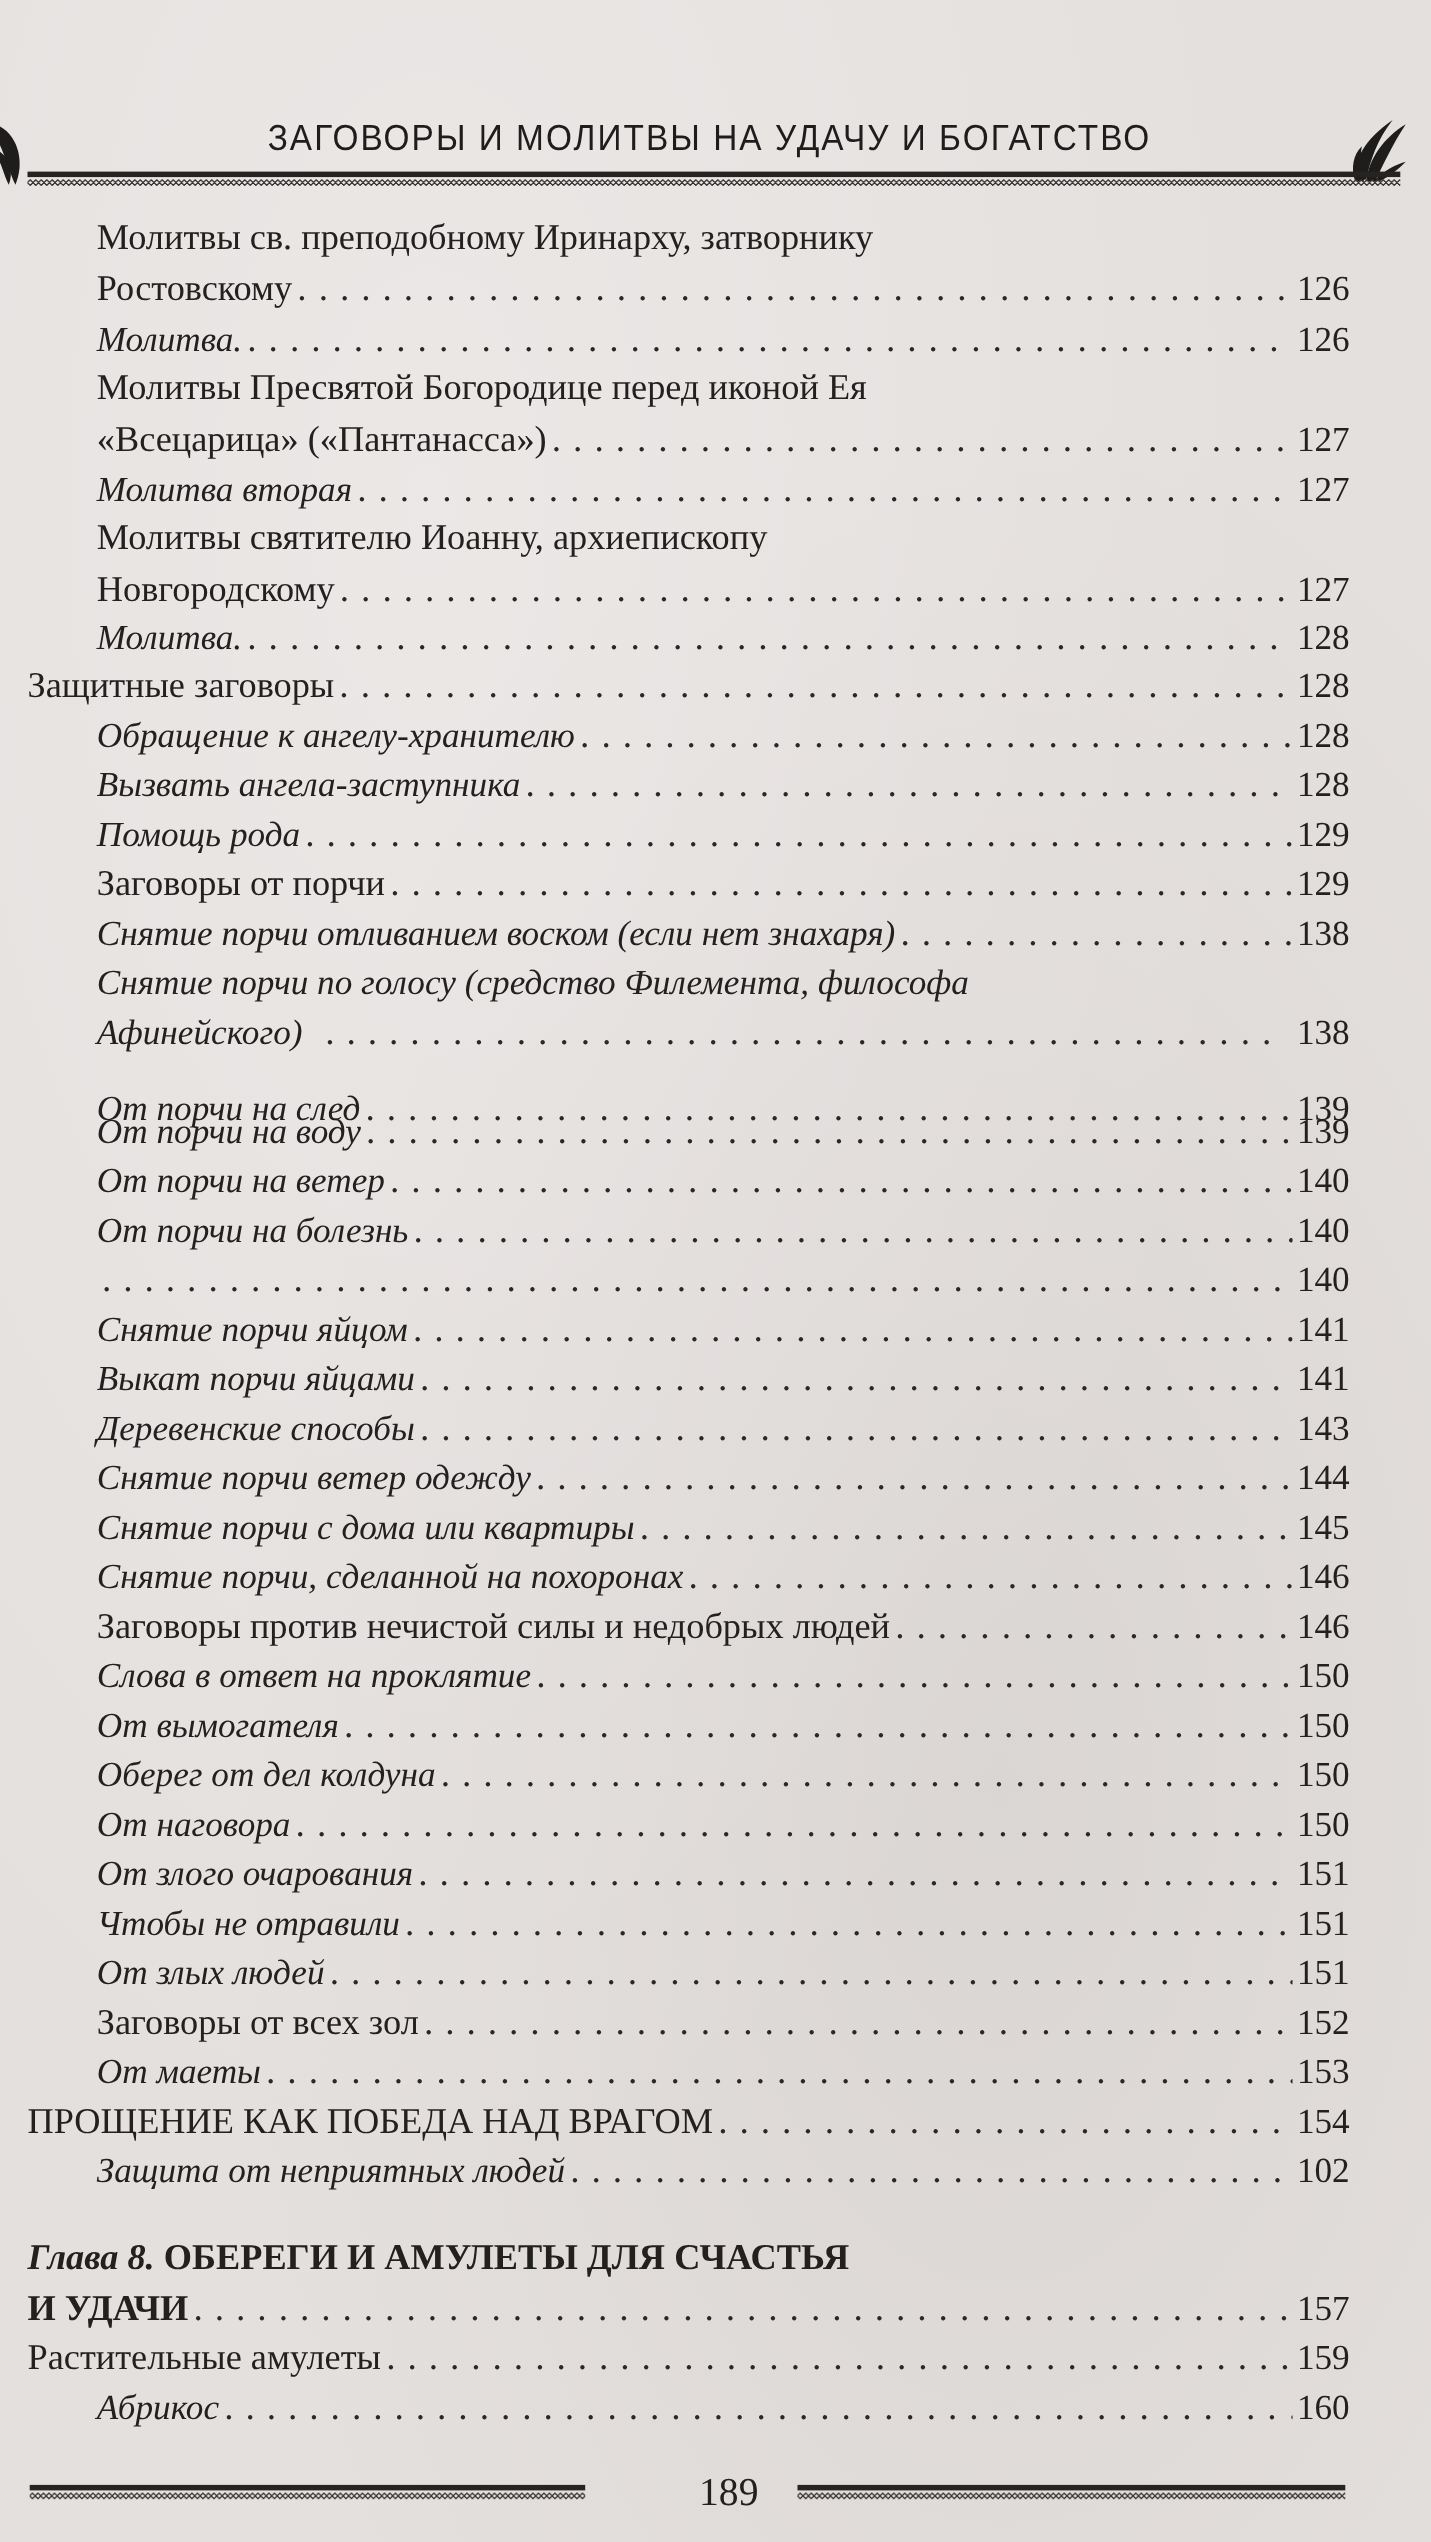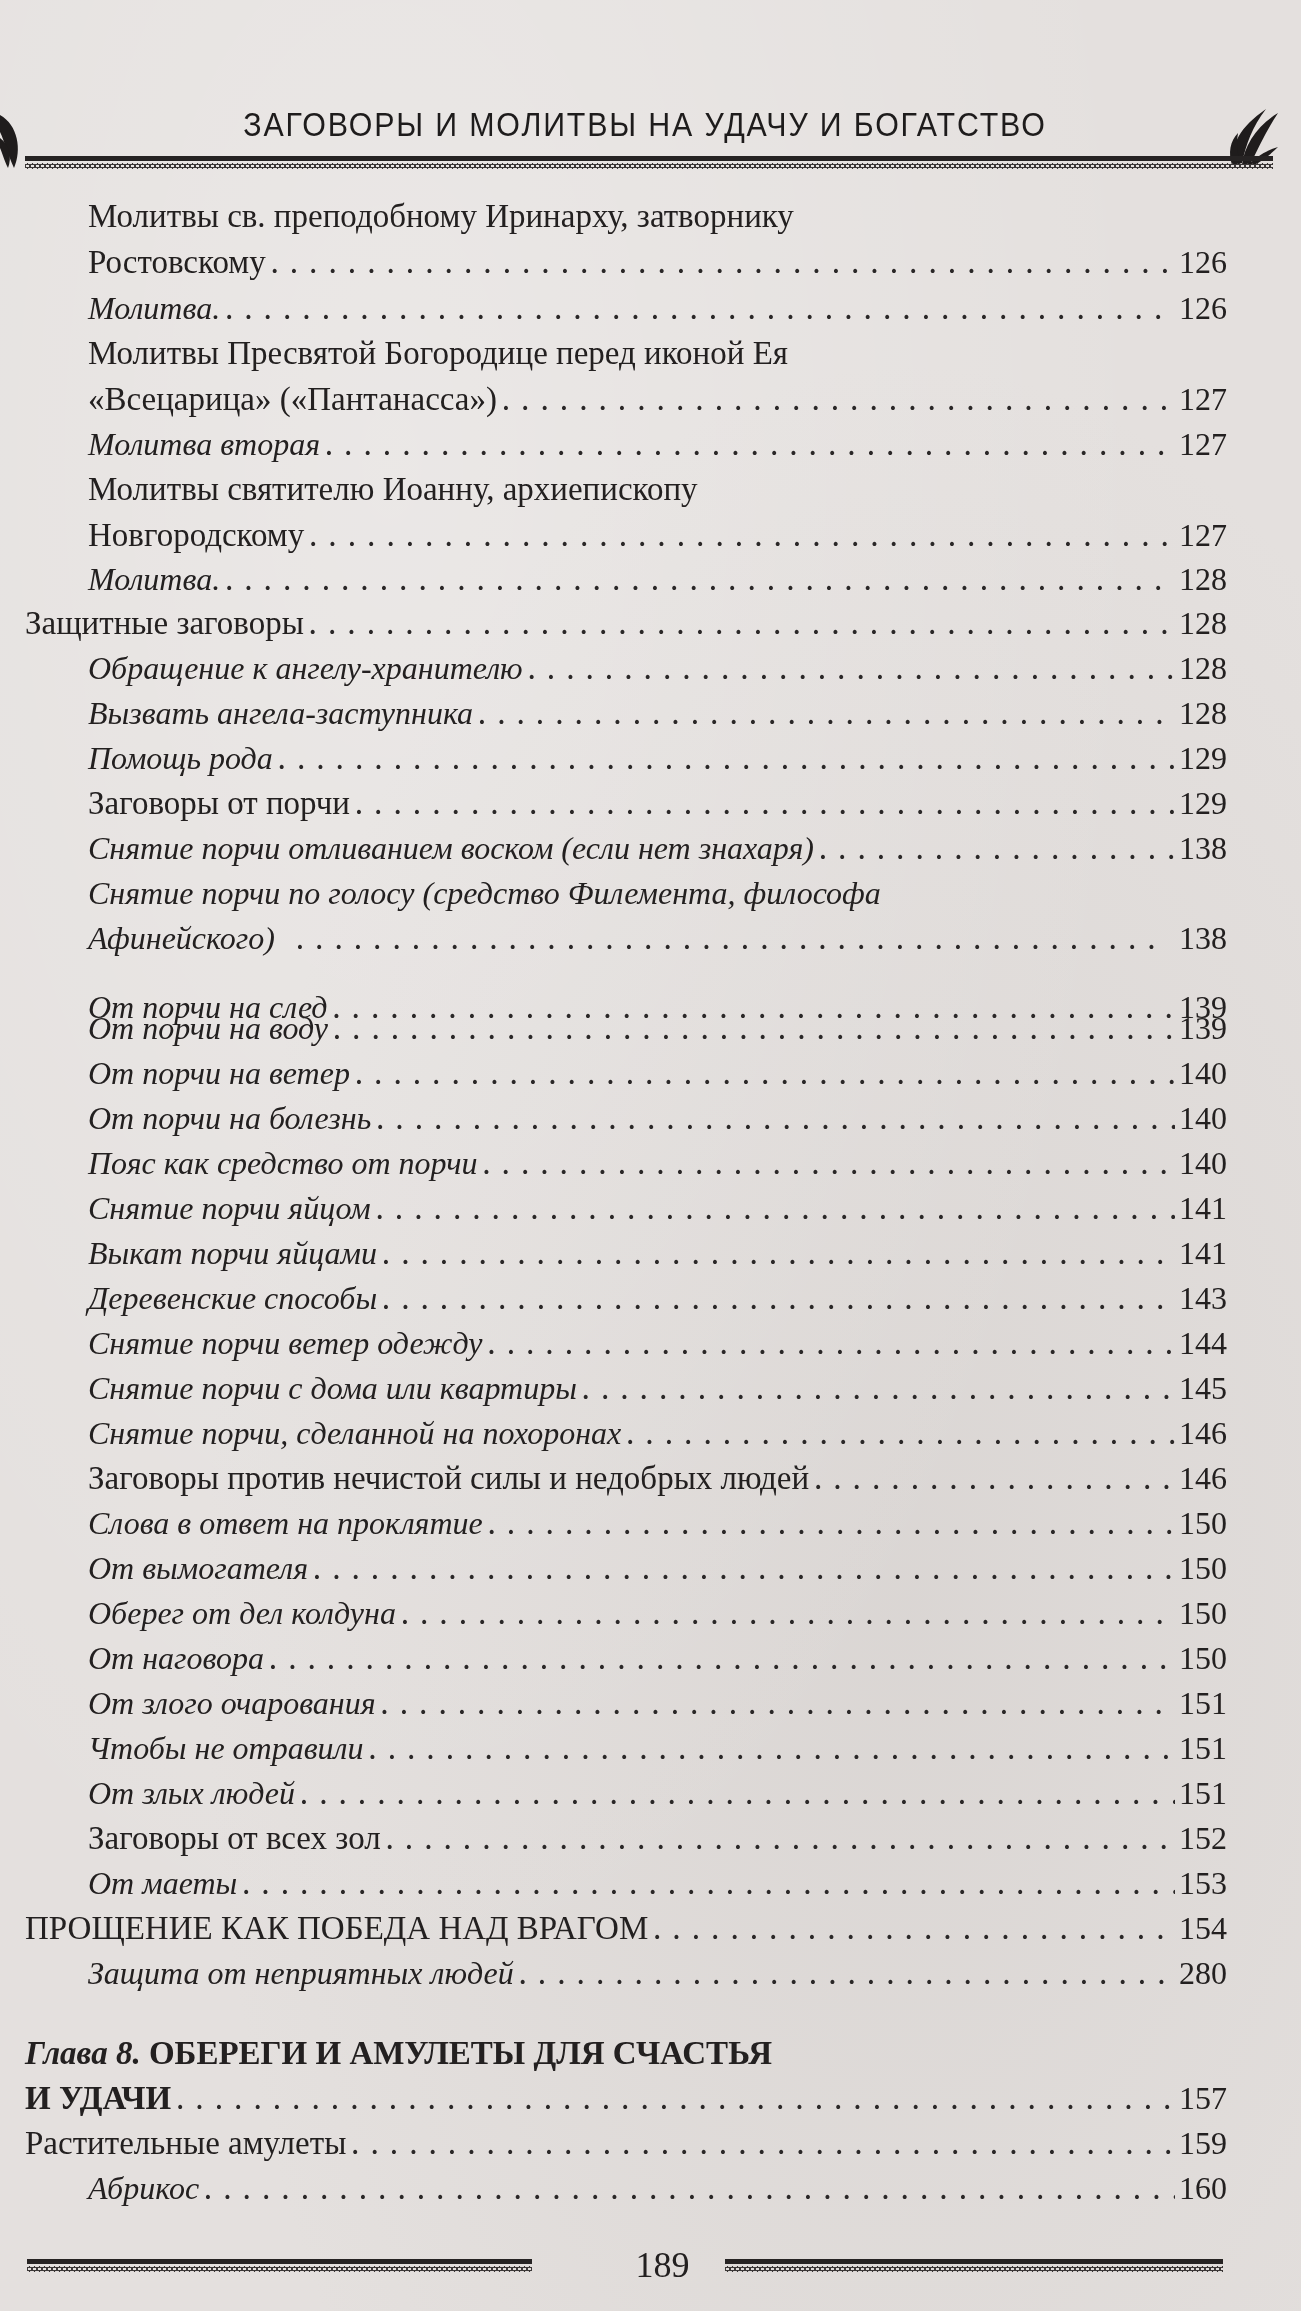--- a/index.html
+++ b/index.html
@@ -191,21 +191,20 @@
     <span class="page">140</span>
   </div>
 
   <div class="entry l1 it" style="top:1095px;">
     <span class="txt">От порчи на болезнь</span>
     <span class="dots">................................................................................................</span>
     <span class="page">140</span>
   </div>
 
   <div class="entry l1 it" style="top:1140px;">
-    <span class="txt">Пояс как средство от порчи</span>
     <span class="dots">................................................................................................</span>
     <span class="page">140</span>
   </div>
 
   <div class="entry l1 it" style="top:1185px;">
     <span class="txt">Снятие порчи яйцом</span>
     <span class="dots">................................................................................................</span>
     <span class="page">141</span>
   </div>
 
@@ -301,21 +300,21 @@
 
   <div class="entry l0 nm" style="top:1905px;">
     <span class="txt">ПРОЩЕНИЕ КАК ПОБЕДА НАД ВРАГОМ</span>
     <span class="dots">................................................................................................</span>
     <span class="page">154</span>
   </div>
 
   <div class="entry l1 it" style="top:1950px;">
     <span class="txt">Защита от неприятных людей</span>
     <span class="dots">................................................................................................</span>
-    <span class="page">280</span>
+    <span class="page">102</span>
   </div>
 
   <div class="line-only" style="left:25px;top:2030px;font-weight:bold;">
     <span class="chapter-prefix">Глава 8.</span>
     <span>ОБЕРЕГИ И АМУЛЕТЫ ДЛЯ СЧАСТЬЯ</span>
   </div>
   <div class="entry l0 chapter" style="top:2075px;">
     <span class="txt">И УДАЧИ</span>
     <span class="dots">................................................................................................</span>
     <span class="page">157</span>

